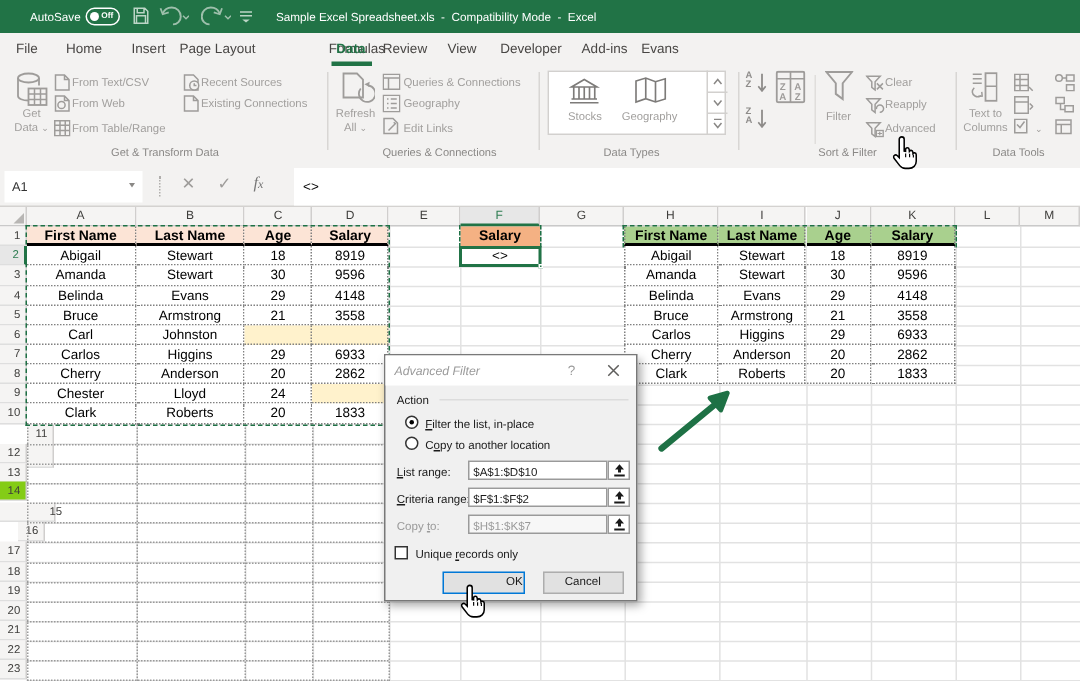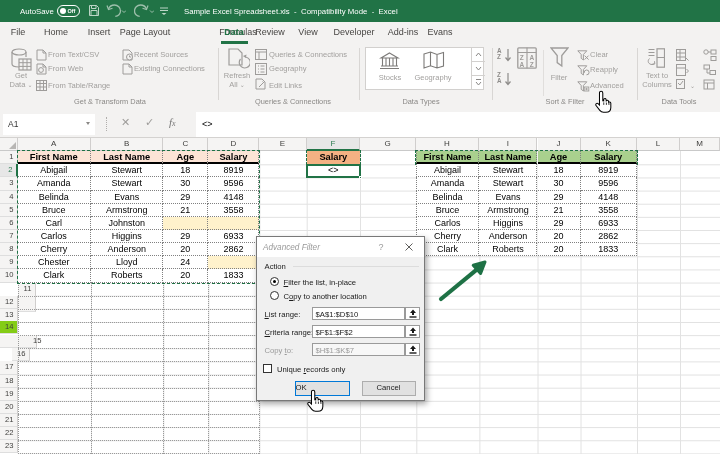--- a/index.html
+++ b/index.html
@@ -436,21 +436,21 @@
 <span class="abs" style="left:8px;top:108.5px;color:#9a9a9a;">Copy <u>t</u>o:</span>
 <div class="abs" style="left:55px;top:105.5px;width:93.5px;height:13.5px;background:#f7f7f7;border:1px solid #9a9a9a;"></div>
 <span class="abs" style="left:59px;top:108.5px;color:#9a9a9a;">$H$1:$K$7</span>
 <div class="abs" style="left:148.5px;top:105.5px;width:15px;height:13.5px;background:#fff;border:1px solid #9a9a9a;"></div>
 <svg class="abs" style="left:152px;top:108.0px;" width="8" height="9" viewBox="0 0 8 9">
           <path d="M4 0.5 L7 4 H5 V6 H3 V4 H1 z" fill="#1a1a1a"></path>
           <path d="M0.5 8 H7.5" stroke="#1a1a1a" stroke-width="1.4"></path>
         </svg>
 <div class="abs" style="left:6.5px;top:126.5px;width:9px;height:9px;border:1px solid #333;background:#fff;"></div>
 <span class="abs" style="left:20.5px;top:127.5px;">Unique <u>r</u>ecords only</span>
-<div class="abs" style="left:38px;top:144px;width:55px;height:14.5px;background:#e1e1e1;border:1.5px solid #0078d7;text-align:left;line-height:11px;font-size:7.7px;">OK</div>
+<div class="abs" style="left:38px;top:144px;width:55px;height:14.5px;background:#e1e1e1;border:1.5px solid #0078d7;text-align:right;line-height:11px;font-size:7.7px;">OK</div>
 <div class="abs" style="left:105px;top:144px;width:54px;height:14.5px;background:#e1e1e1;border:1px solid #adadad;text-align:center;line-height:12px;font-size:7.7px;">Cancel</div>
 </div>
 <svg class="abs" style="left:594.5px;top:-47.7px;" width="18.5" height="24.5" viewBox="0 0 19 25">
 <path d="M6.3 1.2 c0.95 0 1.7 0.75 1.7 1.7 v8.1 l0.95 0.1 v-1.15 c0-0.7 0.55-1.25 1.25-1.25 0.6 0 1.1 0.45 1.2 1.05 l0.15 1.3 c0.25-0.4 0.7-0.65 1.2-0.6 0.65 0.07 1.1 0.55 1.18 1.2 l0.1 0.95 c0.25-0.3 0.65-0.5 1.08-0.45 0.7 0.08 1.14 0.62 1.14 1.33 v4.4 c0 2.9-2.1 4.9-5 4.9 h-2.5 c-1.5 0-2.9-0.7-3.8-1.9 l-3.9-5.1 c-0.45-0.6-0.35-1.45 0.25-1.9 0.55-0.45 1.35-0.4 1.85 0.1 l1.45 1.4 V2.9 c0-0.95 0.75-1.7 1.7-1.7 z" fill="#fff" stroke="#000" stroke-width="1.05"></path>
 <path d="M9.0 12.6 v2.6 M11.7 12.8 v2.4 M14.3 13.3 v2.0" stroke="#000" stroke-width="0.8" fill="none"></path>
 </svg>
 <svg class="abs" style="left:306.5px;top:250.7px;" width="18.5" height="24.5" viewBox="0 0 19 25">
 <path d="M6.3 1.2 c0.95 0 1.7 0.75 1.7 1.7 v8.1 l0.95 0.1 v-1.15 c0-0.7 0.55-1.25 1.25-1.25 0.6 0 1.1 0.45 1.2 1.05 l0.15 1.3 c0.25-0.4 0.7-0.65 1.2-0.6 0.65 0.07 1.1 0.55 1.18 1.2 l0.1 0.95 c0.25-0.3 0.65-0.5 1.08-0.45 0.7 0.08 1.14 0.62 1.14 1.33 v4.4 c0 2.9-2.1 4.9-5 4.9 h-2.5 c-1.5 0-2.9-0.7-3.8-1.9 l-3.9-5.1 c-0.45-0.6-0.35-1.45 0.25-1.9 0.55-0.45 1.35-0.4 1.85 0.1 l1.45 1.4 V2.9 c0-0.95 0.75-1.7 1.7-1.7 z" fill="#fff" stroke="#000" stroke-width="1.05"></path>
 <path d="M9.0 12.6 v2.6 M11.7 12.8 v2.4 M14.3 13.3 v2.0" stroke="#000" stroke-width="0.8" fill="none"></path>
 </svg>

